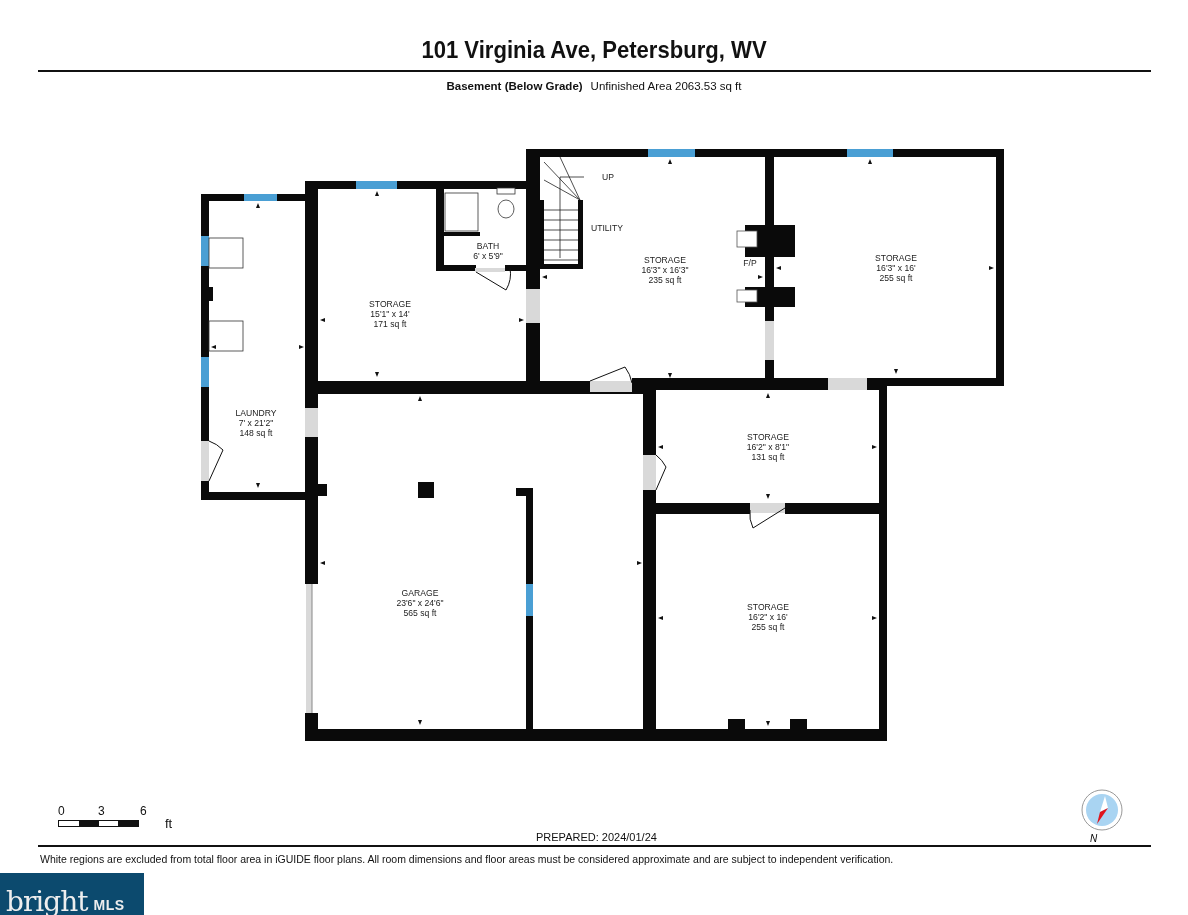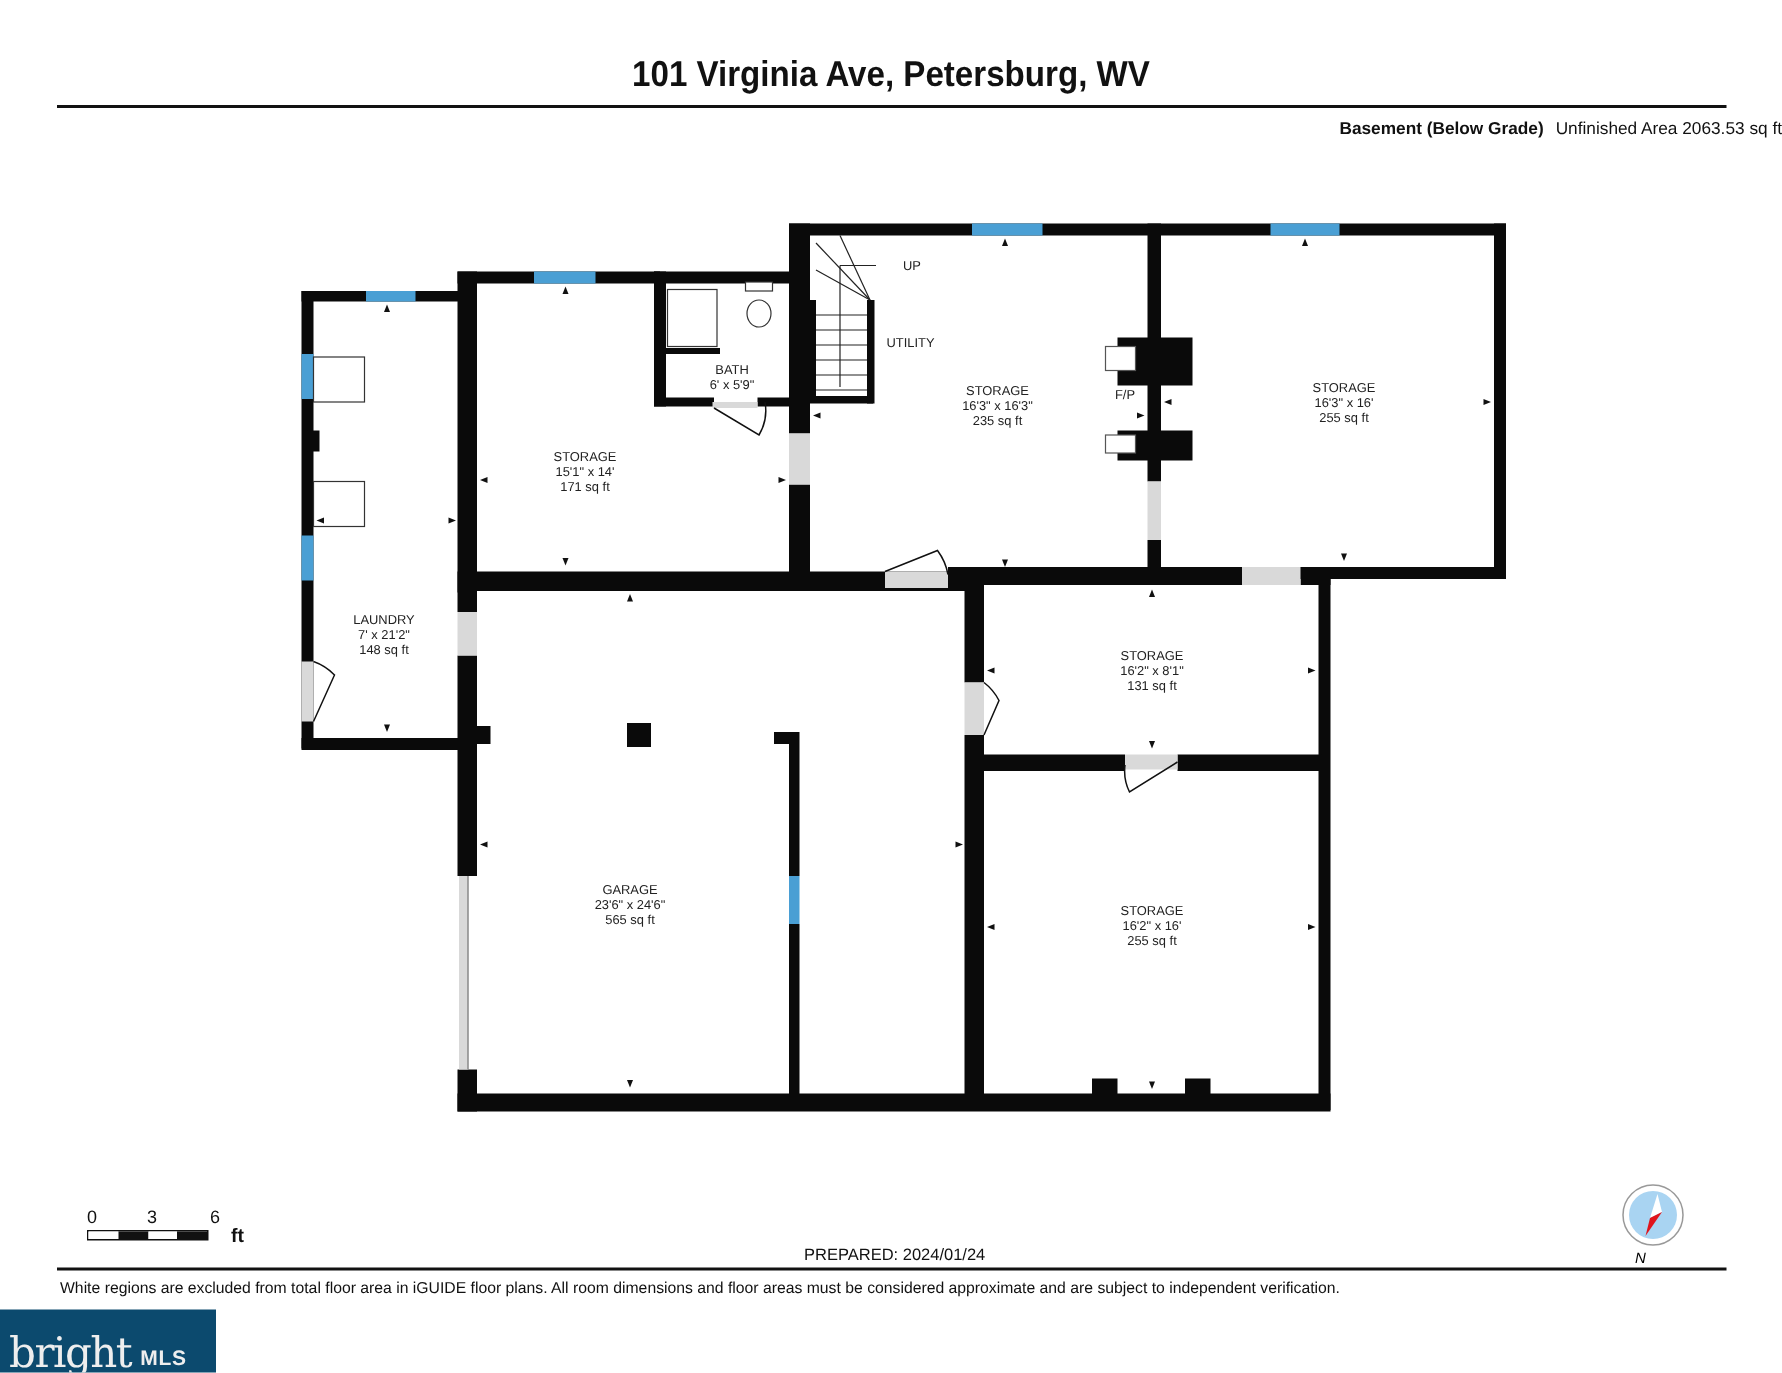--- a/index.html
+++ b/index.html
@@ -1,30 +1,30 @@
 <!DOCTYPE html>
 <html><head>
 <meta charset="utf-8">
 <style>
   html,body{margin:0;padding:0;background:#fff;}
   body{width:1188px;height:915px;position:relative;overflow:hidden;font-family:"Liberation Sans",sans-serif;color:#111;}
   .title{position:absolute;left:0;width:1188px;top:36px;text-align:center;font-size:24px;font-weight:bold;letter-spacing:0;transform:scaleX(0.92);}
   .rule{position:absolute;left:38px;width:1113px;height:2px;background:#111;}
-  .subtitle{position:absolute;left:0;width:1188px;top:80px;text-align:right;font-size:11.5px;}
+  .subtitle{position:absolute;left:0;width:1188px;top:80px;text-align:center;font-size:11.5px;}
   .subtitle b{font-weight:bold;margin-right:8px;}
   svg.plan{position:absolute;left:0;top:0;}
   .rl{font-family:"Liberation Sans",sans-serif;font-size:8.6px;fill:#222;text-anchor:middle;}
   .scale{position:absolute;left:58px;top:804px;font-size:12px;}
   .scale .nums{position:relative;height:14px;width:110px;}
   .scale .nums span{position:absolute;top:0;}
   .scale .bar{display:flex;height:5px;border:1px solid #111;width:79px;margin-top:2px;}
   .scale .bar i{flex:1;}
   .scale .bar i:nth-child(odd){background:#fff;}
   .scale .bar i:nth-child(even){background:#111;}
-  .scale .ft{position:absolute;left:96px;top:12px;font-size:13px;font-weight:bold;}
+  .scale .ft{position:absolute;left:107px;top:12px;font-size:13px;}
   .prepared{position:absolute;left:536px;top:815px;font-size:11px;margin-top:16px;}
   .disclaimer{position:absolute;left:40px;top:853px;font-size:10.5px;}
   .compass{position:absolute;left:1080px;top:788px;}
   .logo{position:absolute;left:0;top:873px;width:144px;height:57px;background:#0c4a6e;color:#eee;display:flex;align-items:center;}
   .logo .b{font-family:"DejaVu Serif",serif;font-size:28px;margin-left:6px;letter-spacing:-1px;}
   .logo .m{font-size:14px;margin-left:6px;margin-top:6px;letter-spacing:0.5px;font-weight:bold;}
 </style>
 </head>
 <body>
 

